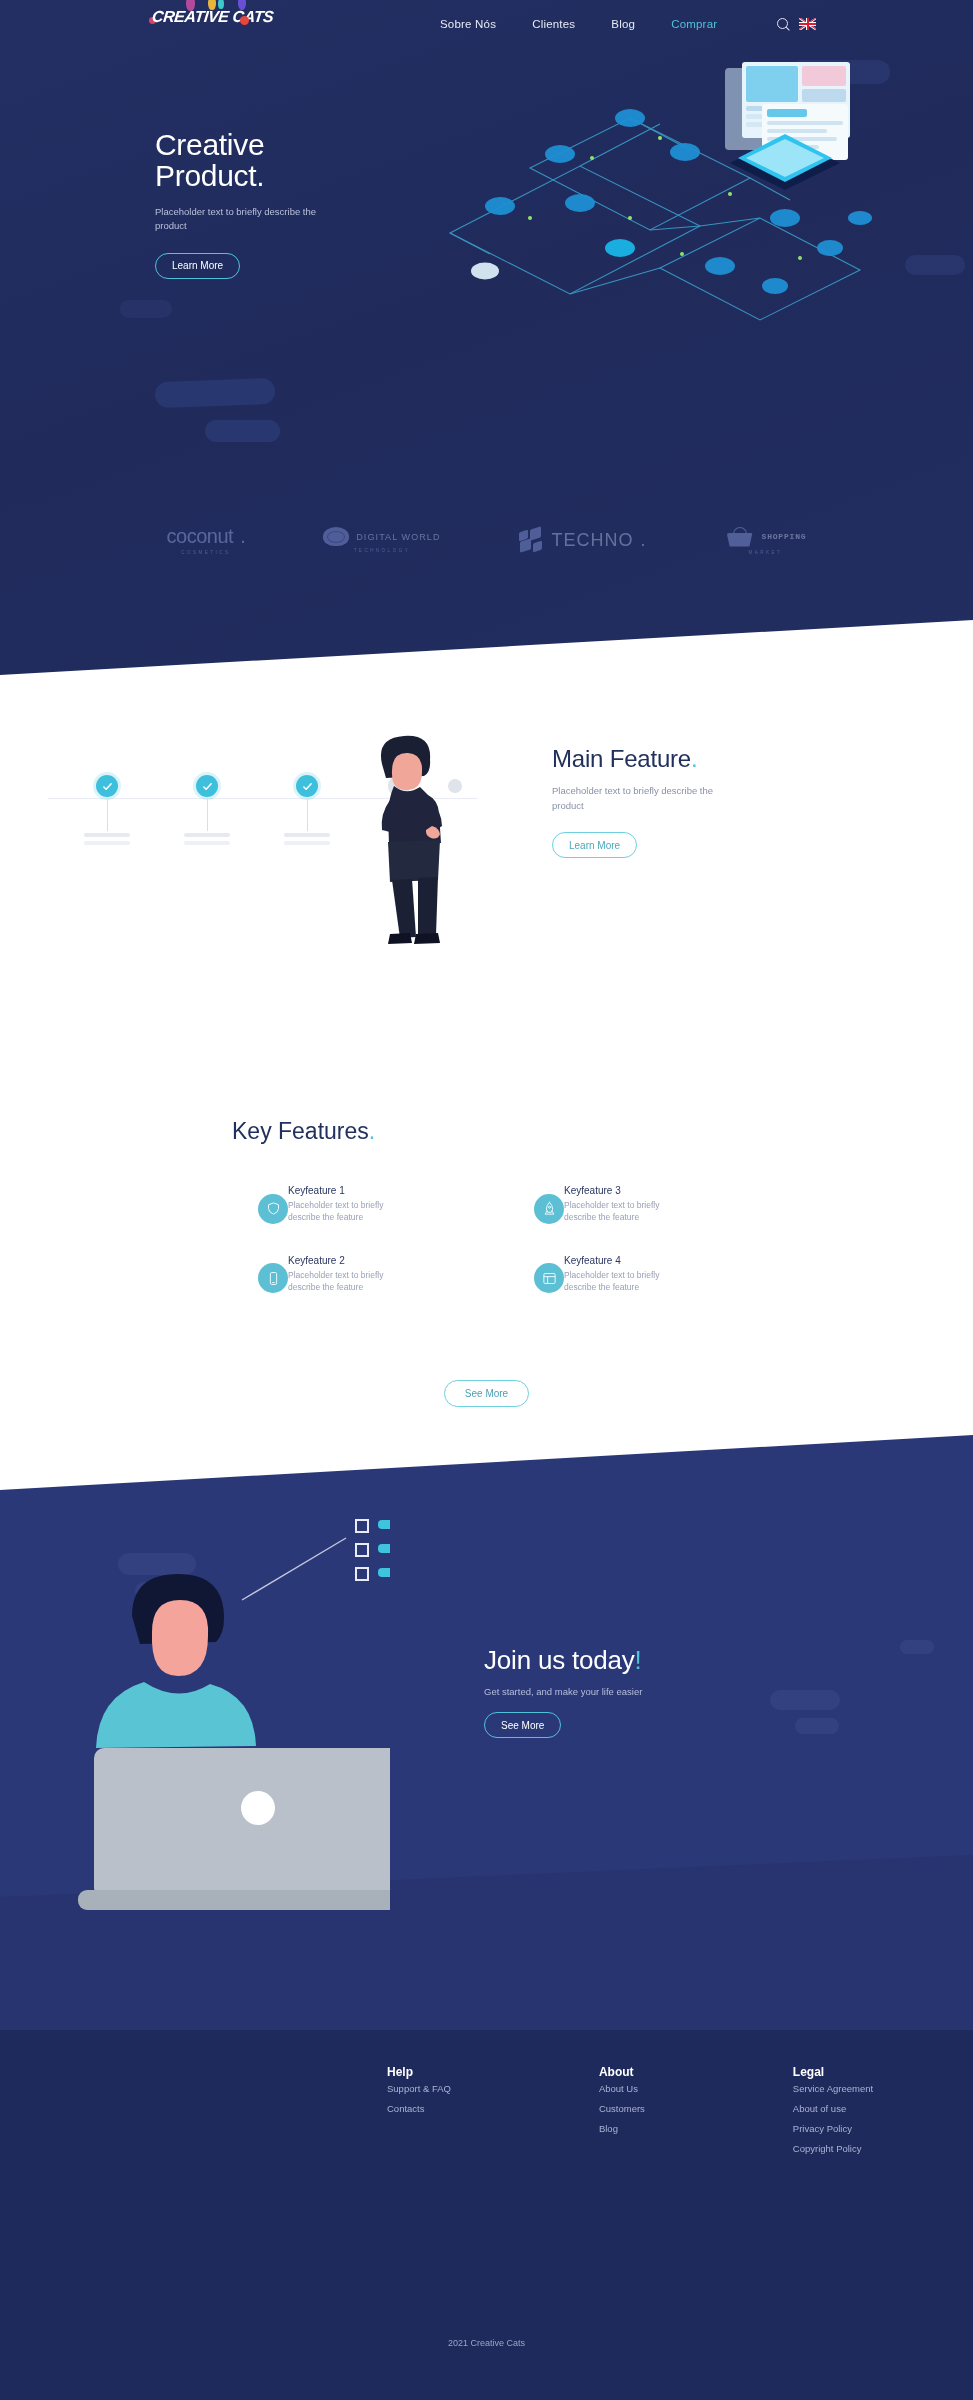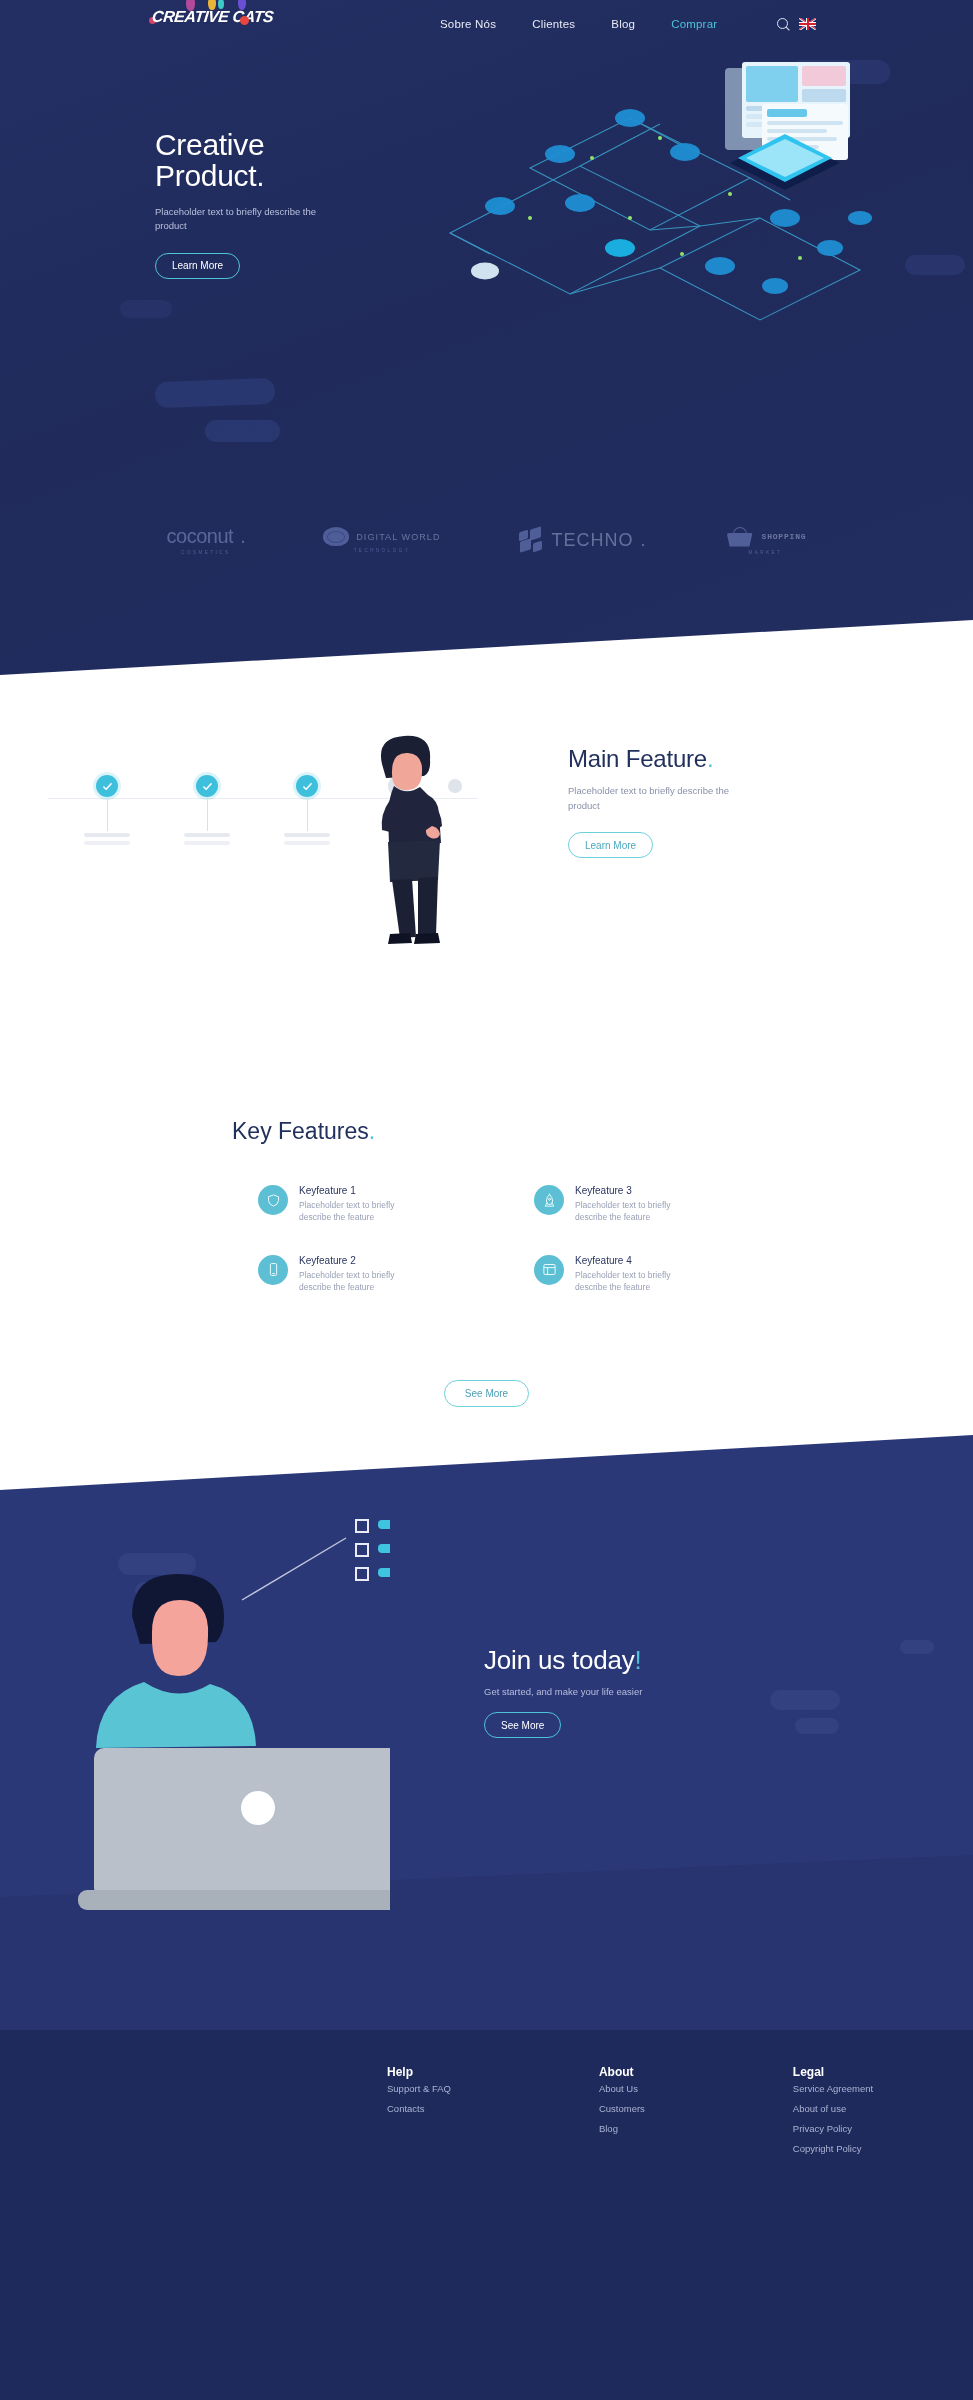--- a/index.html
+++ b/index.html
@@ -127,21 +127,21 @@
   }
   .c-shop { font-size:8px; letter-spacing:.8px; color:#cfd8f7; font-weight:bold;font-family:Liberation Mono, monospace; }
 
   
   .white-sec {
     position:absolute; left:0; top:620px; width:973px; height:870px;
     background:#ffffff;
     clip-path:polygon(0 55px, 973px 0, 973px 815px, 0 870px);
     z-index:10;
   }
-  .feature-copy { position:absolute; left:552px; top:745px; width:300px; z-index:20;margin-left:16px; }
+  .feature-copy { position:absolute; left:552px; top:745px; width:300px; z-index:20; }
   .feature-title {
     font-size:24px; font-weight:300; color:#22305e; letter-spacing:-.2px;
   }
   .feature-title .dot { color:#4fc3d9; }
   .feature-sub { margin-top:11px; font-size:9.5px; line-height:1.55; color:#8a90a8; max-width:175px; }
 
   .steps { position:absolute; left:48px; top:775px; width:430px; height:130px; z-index:20; }
   .steps .line { position:absolute; left:0; top:23px; width:430px; height:1px; background:#e9ecf2; }
   .step { position:absolute; top:0; }
   .step .pin {
@@ -159,21 +159,21 @@
   .walker svg { width:100%; height:100%; display:block; }
 
   
   .kf-title { position:absolute; left:232px; top:1118px; z-index:20;
     font-size:23px; font-weight:300; color:#22305e; }
   .kf-title .dot { color:#4fc3d9; }
   .kf-grid {
     position:absolute; left:258px; top:1185px; width:530px; z-index:20;
     display:grid; grid-template-columns:1fr 1fr; row-gap:31px; column-gap:22px;
   }
-  .kf-item { display:flex; gap:11px; align-items:flex-start; }
+  .kf-item { display:flex; align-items:flex-end; }
   .kf-ic {
     width:30px; height:30px; border-radius:50%; background:#5cbfd4; flex:0 0 30px;
     display:flex; align-items:center; justify-content:center;
   }
   .kf-ic svg { width:15px; height:15px; }
   .kf-h { font-size:10px; color:#2a3560; font-weight:normal; }
   .kf-p { margin-top:3px; font-size:8.5px; line-height:1.45; color:#98a0b5; max-width:120px; }
   .kf-btn-wrap { position:absolute; left:0; top:1380px; width:973px; text-align:center; z-index:20; }
   .btn-see {
     display:inline-flex; align-items:center; justify-content:center;
@@ -552,15 +552,16 @@
         <a>Blog</a>
       </div>
       <div class="f-col">
         <h4>Legal</h4>
         <a>Service Agreement</a>
         <a>About of use</a>
         <a>Privacy Policy</a>
         <a>Copyright Policy</a>
       </div>
     </div>
+    <div class="copyright">2021 Creative Cats</div>
   </div>
 
 </div>
 
 </body></html>

